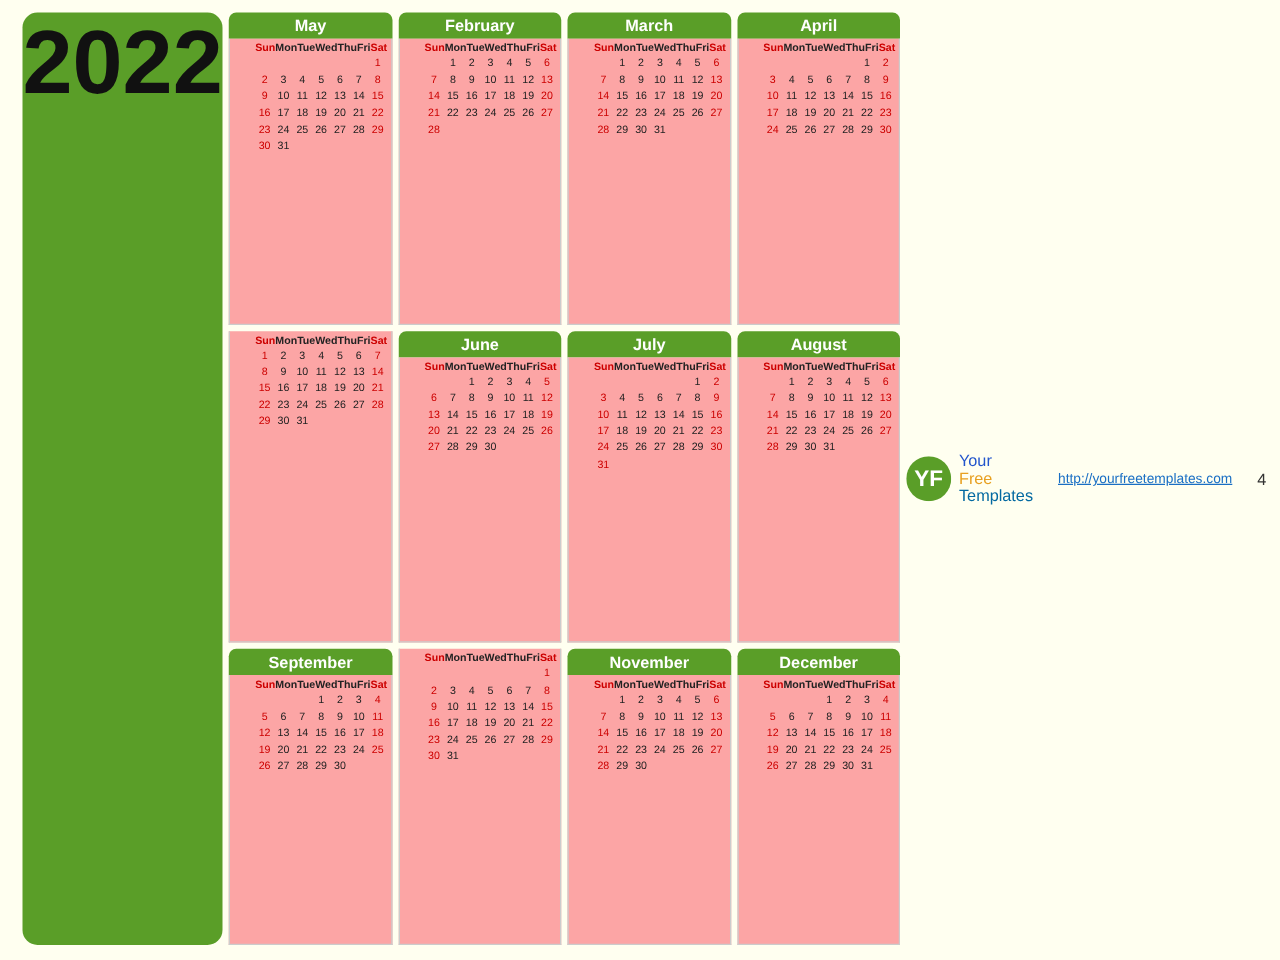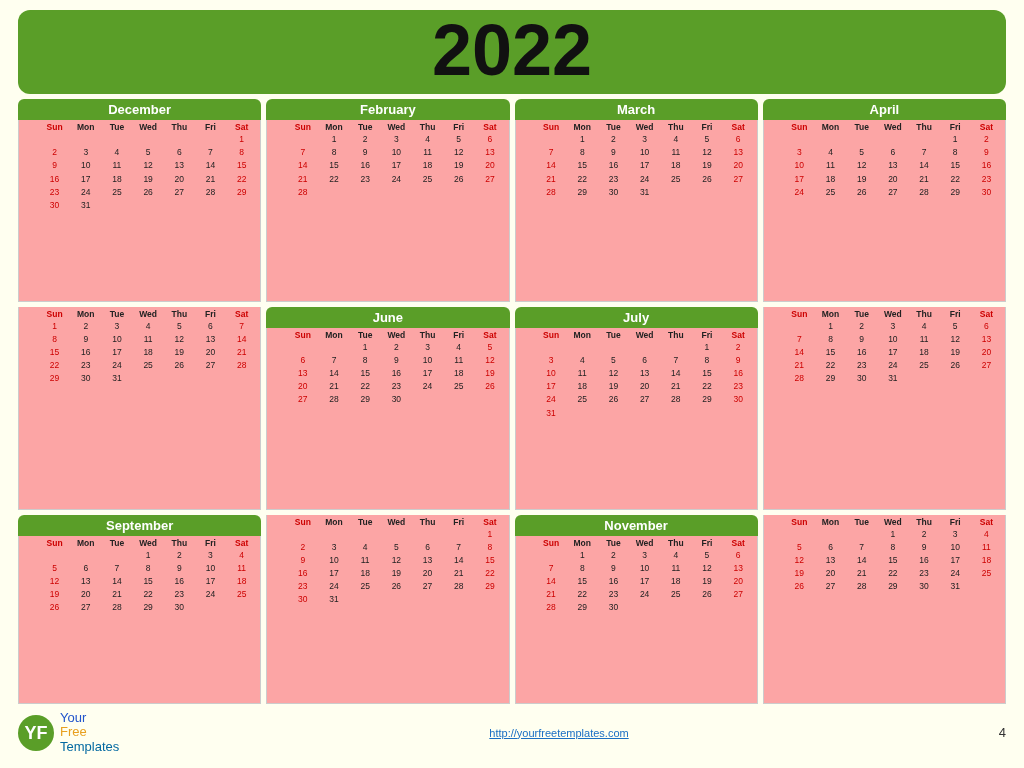--- a/index.html
+++ b/index.html
@@ -9,21 +9,21 @@
       width: 1024px;
       height: 768px;
       overflow: hidden;
       position: relative;
     }
     .page {
       width: 1024px;
       height: 764px;
       padding: 10px 18px 8px 18px;
       display: flex;
-      flex-direction: column;
+      flex-direction: row;
       gap: 5px;
     }
     .year-header {
       background: #5a9e28;
       border-radius: 12px;
       text-align: center;
       padding: 4px 0 8px 0;
       color: #1a1a1a;
     }
     .year-header .year-text {
@@ -113,21 +113,21 @@
   </style>
 </head>
 <body>
 
 <div class="page">
   <div class="year-header">
     <span class="year-text">2022</span>
   </div>
   <div class="months-grid" id="months-grid">
       <div class="month-block">
-        <div class="month-header">December</div>
+        <div class="month-header">May</div>
         <div class="month-body">
           <div class="day-headers">
             <span class="sun">Sun</span>
             <span class="weekday">Mon</span>
             <span class="weekday">Tue</span>
             <span class="weekday">Wed</span>
             <span class="weekday">Thu</span>
             <span class="weekday">Fri</span>
             <span class="sat">Sat</span>
           </div>
@@ -483,20 +483,21 @@
             <span class="empty"></span>
             <span class="empty"></span>
             <span class="empty"></span>
             <span class="empty"></span>
             <span class="empty"></span>
             <span class="empty"></span>
           </div>
         </div>
       </div>
       <div class="month-block">
+        <div class="month-header">August</div>
         <div class="month-body">
           <div class="day-headers">
             <span class="sun">Sun</span>
             <span class="weekday">Mon</span>
             <span class="weekday">Tue</span>
             <span class="weekday">Wed</span>
             <span class="weekday">Thu</span>
             <span class="weekday">Fri</span>
             <span class="sat">Sat</span>
           </div>
@@ -692,20 +693,21 @@
             <span class="d">29</span>
             <span class="d">30</span>
             <span class="empty"></span>
             <span class="empty"></span>
             <span class="empty"></span>
             <span class="empty"></span>
           </div>
         </div>
       </div>
       <div class="month-block">
+        <div class="month-header">December</div>
         <div class="month-body">
           <div class="day-headers">
             <span class="sun">Sun</span>
             <span class="weekday">Mon</span>
             <span class="weekday">Tue</span>
             <span class="weekday">Wed</span>
             <span class="weekday">Thu</span>
             <span class="weekday">Fri</span>
             <span class="sat">Sat</span>
           </div>

